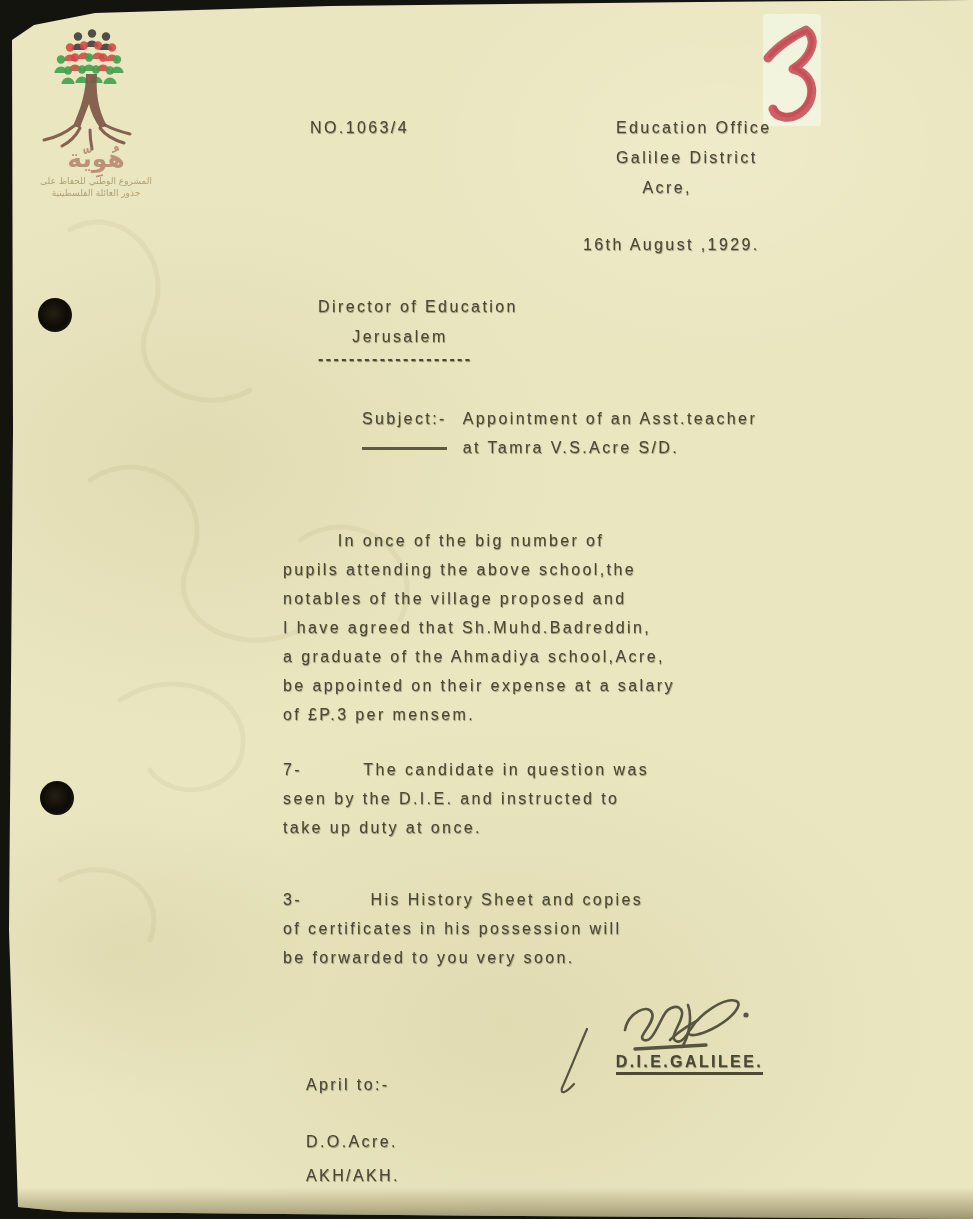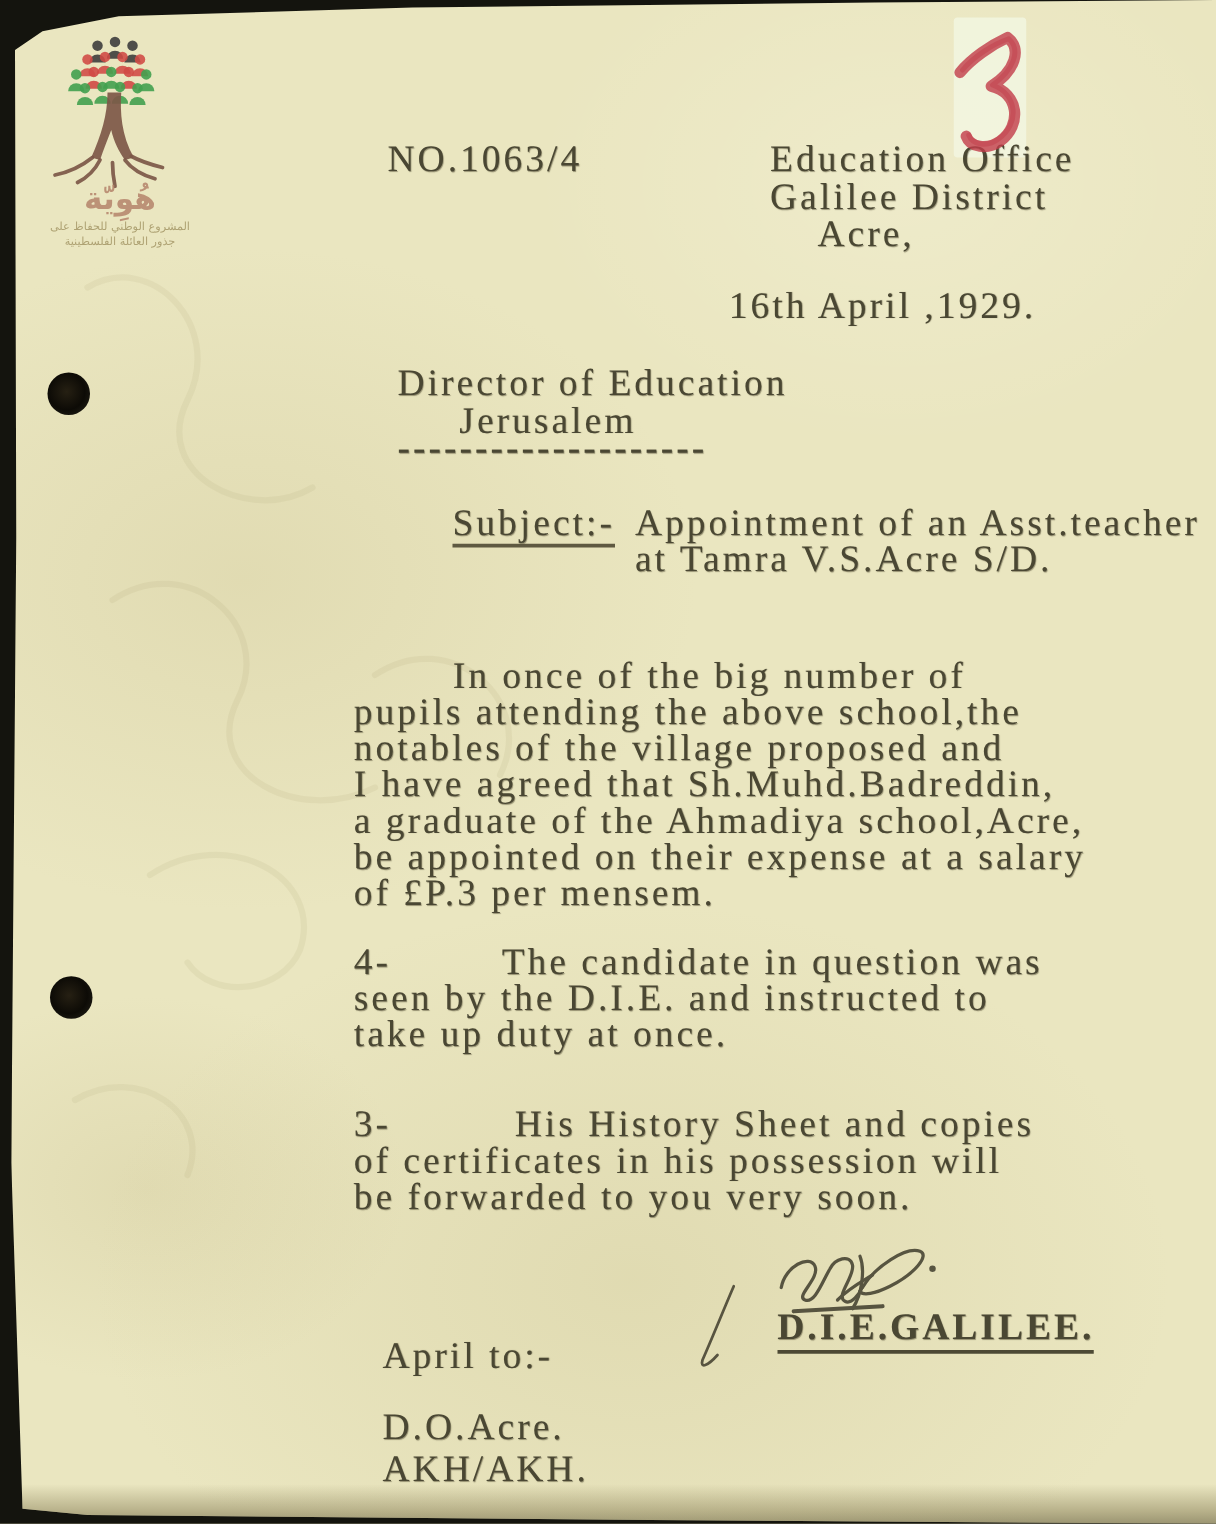--- a/index.html
+++ b/index.html
@@ -20,30 +20,30 @@
       radial-gradient(300px 220px at 12% 78%, rgba(196,186,136,0.25), rgba(196,186,136,0) 70%),
       linear-gradient(to bottom, rgba(0,0,0,0) 97.4%, rgba(120,110,70,0.45) 99.2%, rgba(90,82,50,0.55) 100%),
       #eae6c0;
     clip-path:polygon(
       12px 40px, 34px 25px, 95px 13px, 330px 6px, 700px 2px, 973px 0px,
       973px 1219px, 520px 1216px, 70px 1212px, 18px 1207px,
       9px 930px, 13px 430px);
   }
   .tw{
     position:absolute;
-    font-family:Liberation Serif, serif;
-    font-size:30px;line-height:29px;letter-spacing:2.4px;
+    font-family:Liberation Sans, sans-serif;
+    font-size:16px;line-height:29px;letter-spacing:2.4px;
     color:#4a4733;white-space:pre;
     text-shadow:0.6px 0.6px 0.7px rgba(72,66,42,0.5);
     z-index:4;
   }
   .lh30{line-height:30px}
   .lh34{line-height:34px}
   .subject-row{display:flex;gap:16px;align-items:flex-start;}
-  .u-label{border-bottom:3px solid rgba(70,65,44,0.85);padding-bottom:2px;}
+  .u-label{border-bottom:3px solid rgba(70,65,44,0.85);padding-bottom:14px;}
   .u-title{border-bottom:3px solid rgba(60,56,38,0.9);padding-bottom:2px;font-weight:bold;}
   .rule{font-weight:bold;}
   .punch{
     position:absolute;width:34px;height:34px;border-radius:50%;z-index:6;
     background:radial-gradient(circle at 45% 45%, #262013 0%, #0d0b06 55%, rgba(13,11,6,0.95) 74%, rgba(13,11,6,0) 86%);
   }
   .num-patch{
     position:absolute;left:763px;top:14px;width:58px;height:112px;
     background:rgba(242,246,225,0.85);border-radius:3px;filter:blur(0.6px);z-index:2;
   }
@@ -122,42 +122,42 @@
 
 <div class="punch" style="left:38px;top:298px;"></div>
 <div class="punch" style="left:40px;top:781px;"></div>
 
 <div class="tw" style="left:310px;top:113px;">NO.1063/4</div>
 
 <div class="tw lh30" style="left:588px;top:113px;margin-left:28px;">Education Office
 Galilee District
     Acre,</div>
 
-<div class="tw" style="left:583px;top:230px;">16th April ,1929.</div>
+<div class="tw" style="left:583px;top:230px;">16th August ,1929.</div>
 
 <div class="tw lh30" style="left:318px;top:292px;">Director of Education
      Jerusalem</div>
 
 <div class="tw rule" style="left:318px;top:344px;">--------------------</div>
 
 <div class="tw subject-row" style="left:362px;top:404px;">
   <span class="u-label">Subject:-</span>
   <span>Appointment of an Asst.teacher
 at Tamra V.S.Acre S/D.</span>
 </div>
 
 <div class="tw" style="left:283px;top:526px;">        In once of the big number of
 pupils attending the above school,the
 notables of the village proposed and
 I have agreed that Sh.Muhd.Badreddin,
 a graduate of the Ahmadiya school,Acre,
 be appointed on their expense at a salary
 of £P.3 per mensem.</div>
 
-<div class="tw" style="left:283px;top:755px;">4-         The candidate in question was
+<div class="tw" style="left:283px;top:755px;">7-         The candidate in question was
 seen by the D.I.E. and instructed to
 take up duty at once.</div>
 
 <div class="tw" style="left:283px;top:869px;margin-top:16px;">3-          His History Sheet and copies
 of certificates in his possession will
 be forwarded to you very soon.</div>
 
 <svg class="overink" style="left:540px;top:985px;" width="260" height="125" viewBox="0 0 260 125">
   <g fill="none" stroke="#3f3c2c" stroke-width="2.6" stroke-linecap="round" opacity="0.85">
     <path d="M 85,45 C 88,28 108,18 112,28 C 116,38 96,52 104,55 C 112,58 118,40 124,30 C 128,22 140,18 142,27 C 144,36 128,52 136,56 C 141,59 148,50 150,44"></path>

